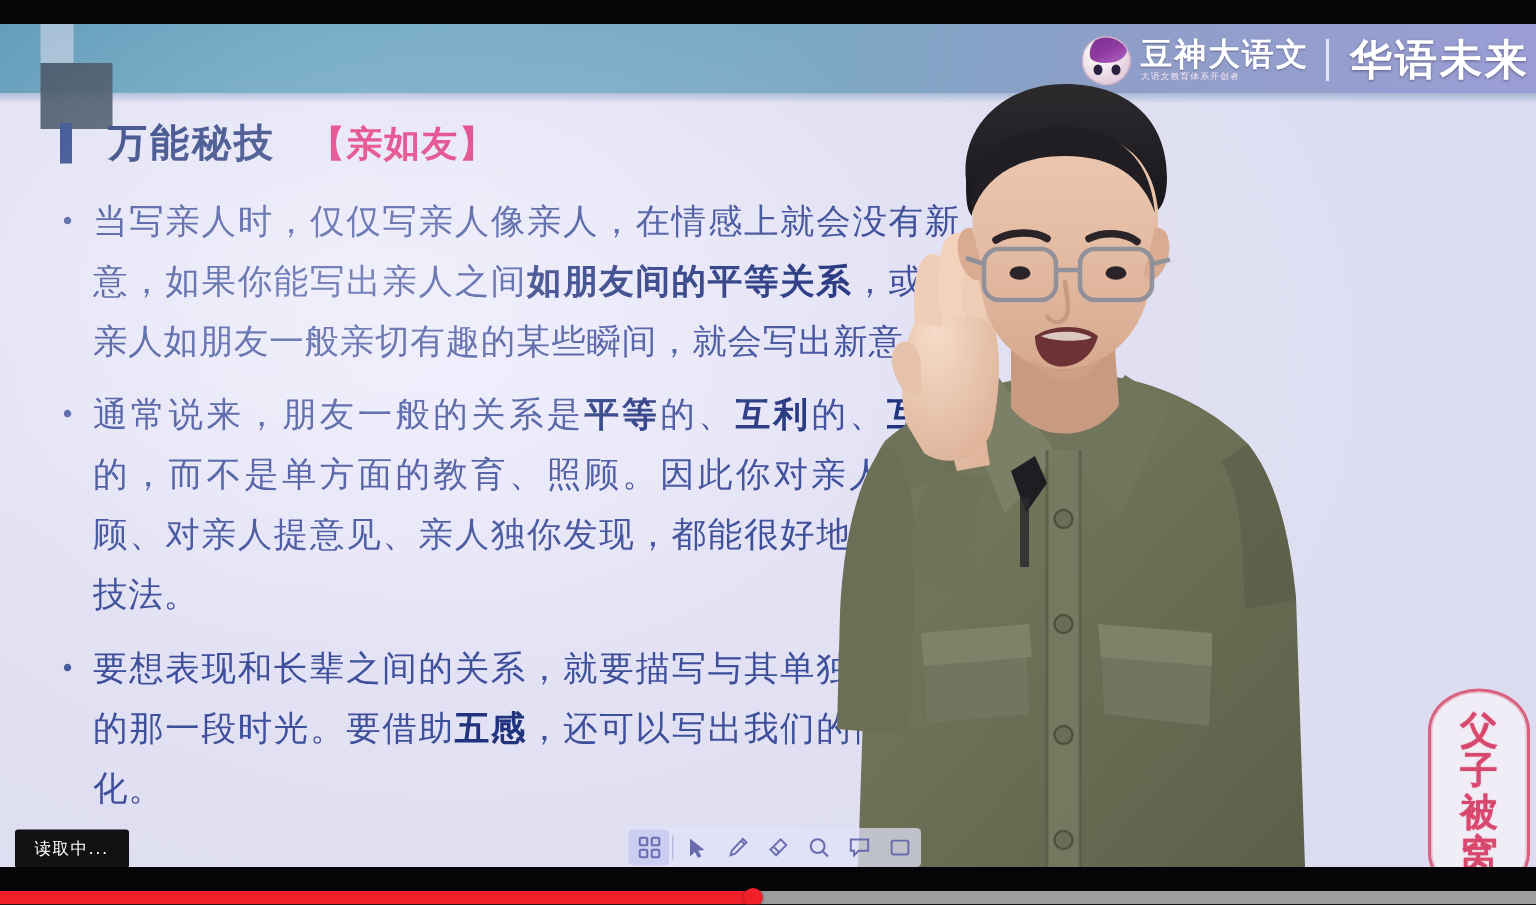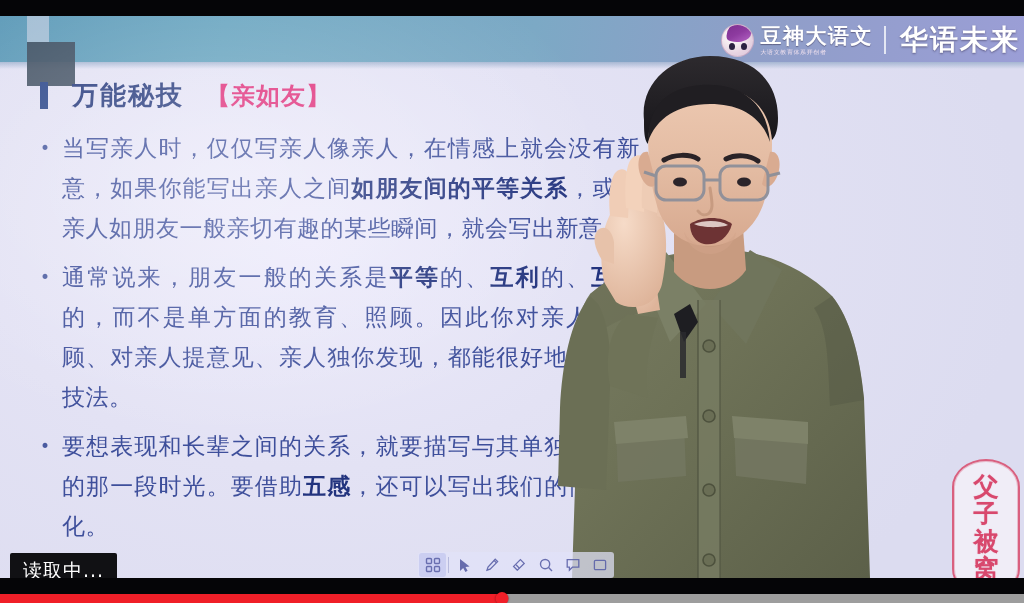--- a/index.html
+++ b/index.html
@@ -171,21 +171,21 @@
     opacity:.9;
   }
   .tb-btn.active { background:rgba(196,200,240,.85); border-radius:3px; }
   .tb-sep { width:1px; height:16px; background:rgba(150,155,200,.55); margin:0 2px; }
   .tb-btn svg { display:block; }
 
   
   .toast {
     position:absolute; left:10px; top:553px; z-index:45;
     background:#111114; color:#ffffff;
-    font-size:19px; letter-spacing:1px;
+    font-size:11px; letter-spacing:1px;
     padding:5px 13px 6px 13px;
     border-radius:2px;
     white-space:nowrap;
   }
 
   
   .progress-wrap {
     position:absolute; left:0; top:594px; width:1024px; height:9px;
     background:#9d9d9d; z-index:70;
   }

